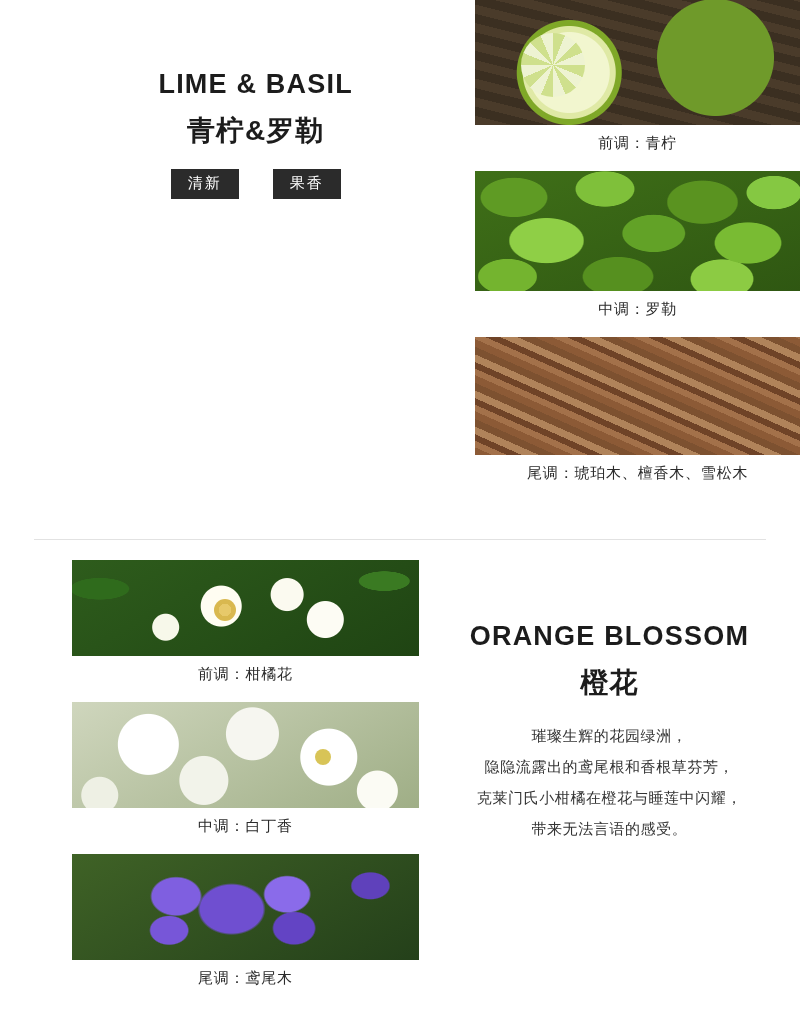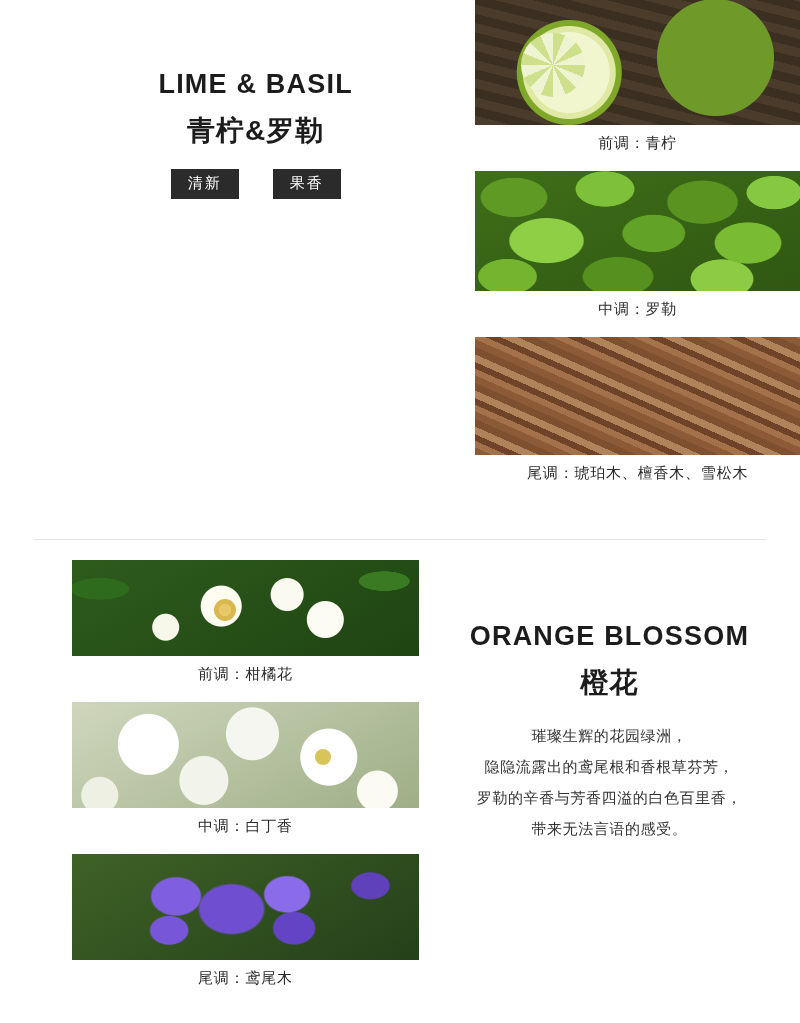--- a/index.html
+++ b/index.html
@@ -305,21 +305,21 @@
     </div>
 
     <div class="col-text">
       <h2 class="title-en">ORANGE BLOSSOM</h2>
       <h3 class="title-cn">橙花</h3>
 
 
       <div class="desc">
         <div>璀璨生辉的花园绿洲，</div>
         <div>隐隐流露出的鸢尾根和香根草芬芳，</div>
-        <div>罗勒的辛香与芳香四溢的白色百里香，</div>
+        <div>克莱门氏小柑橘在橙花与睡莲中闪耀，</div>
         <div>带来无法言语的感受。</div>
       </div>
     </div>
 
   </div>
 
   <div class="divider divider-bottom"></div>
 
 </div>
 

